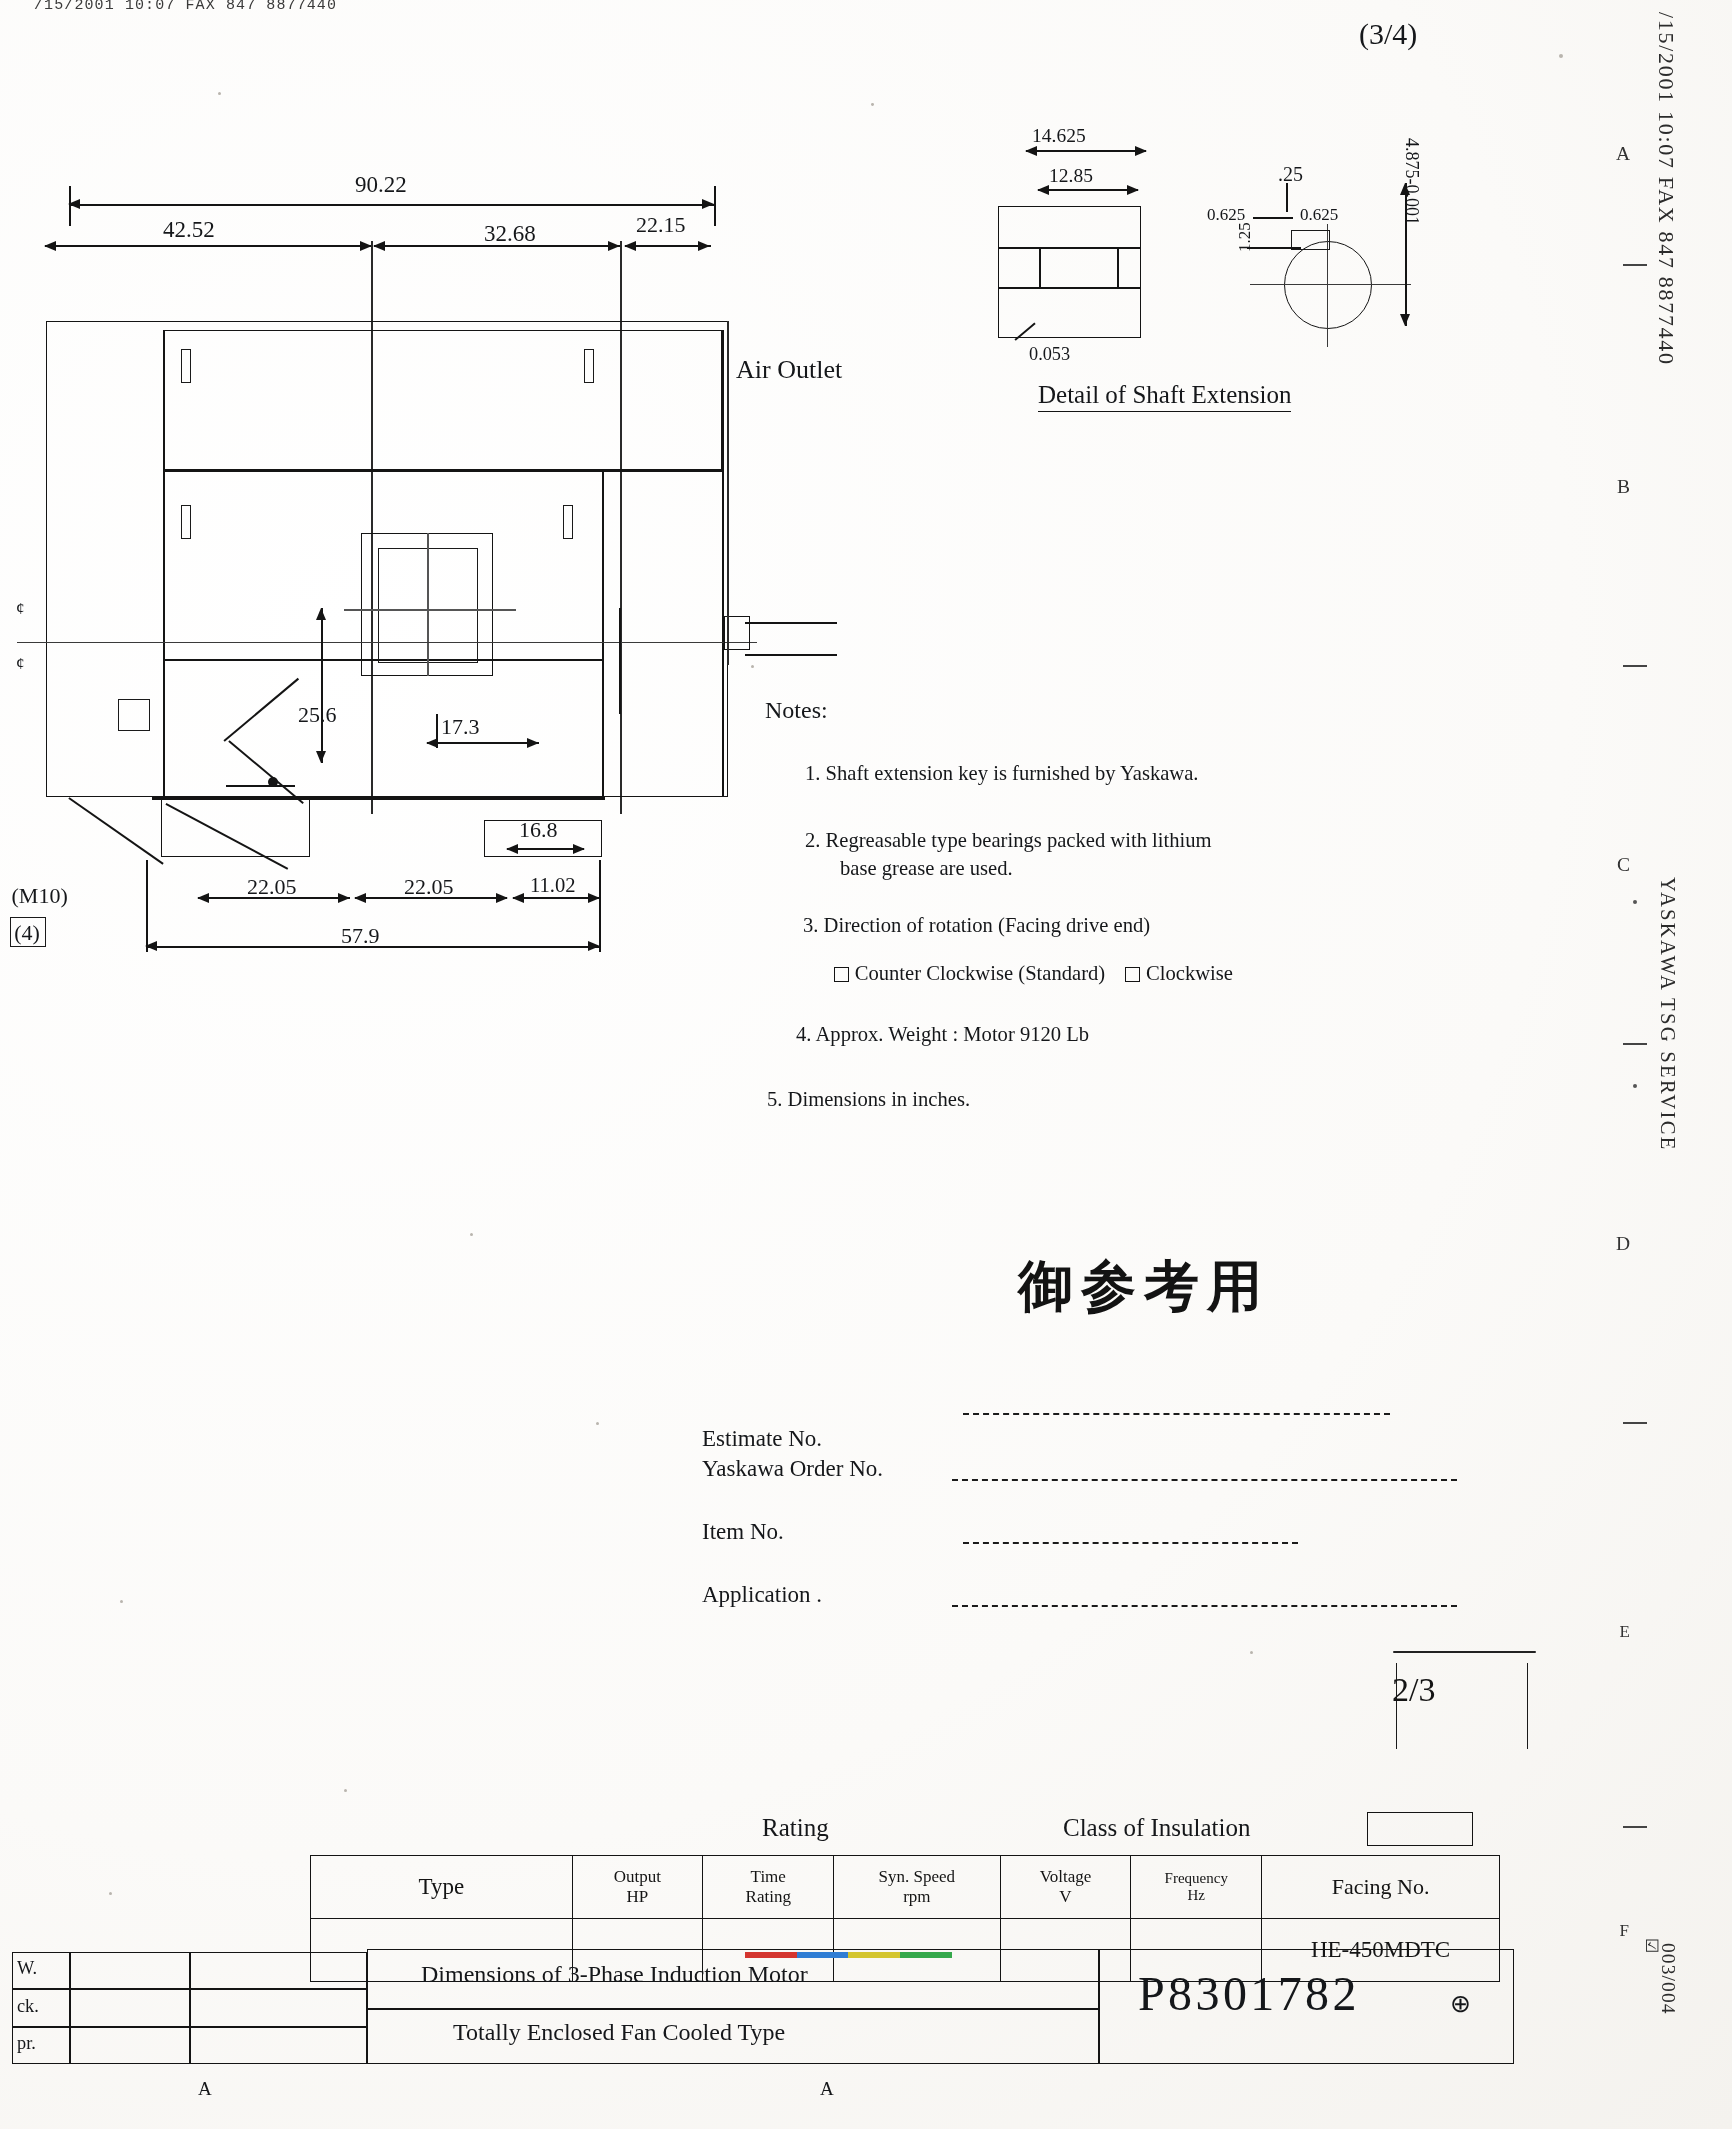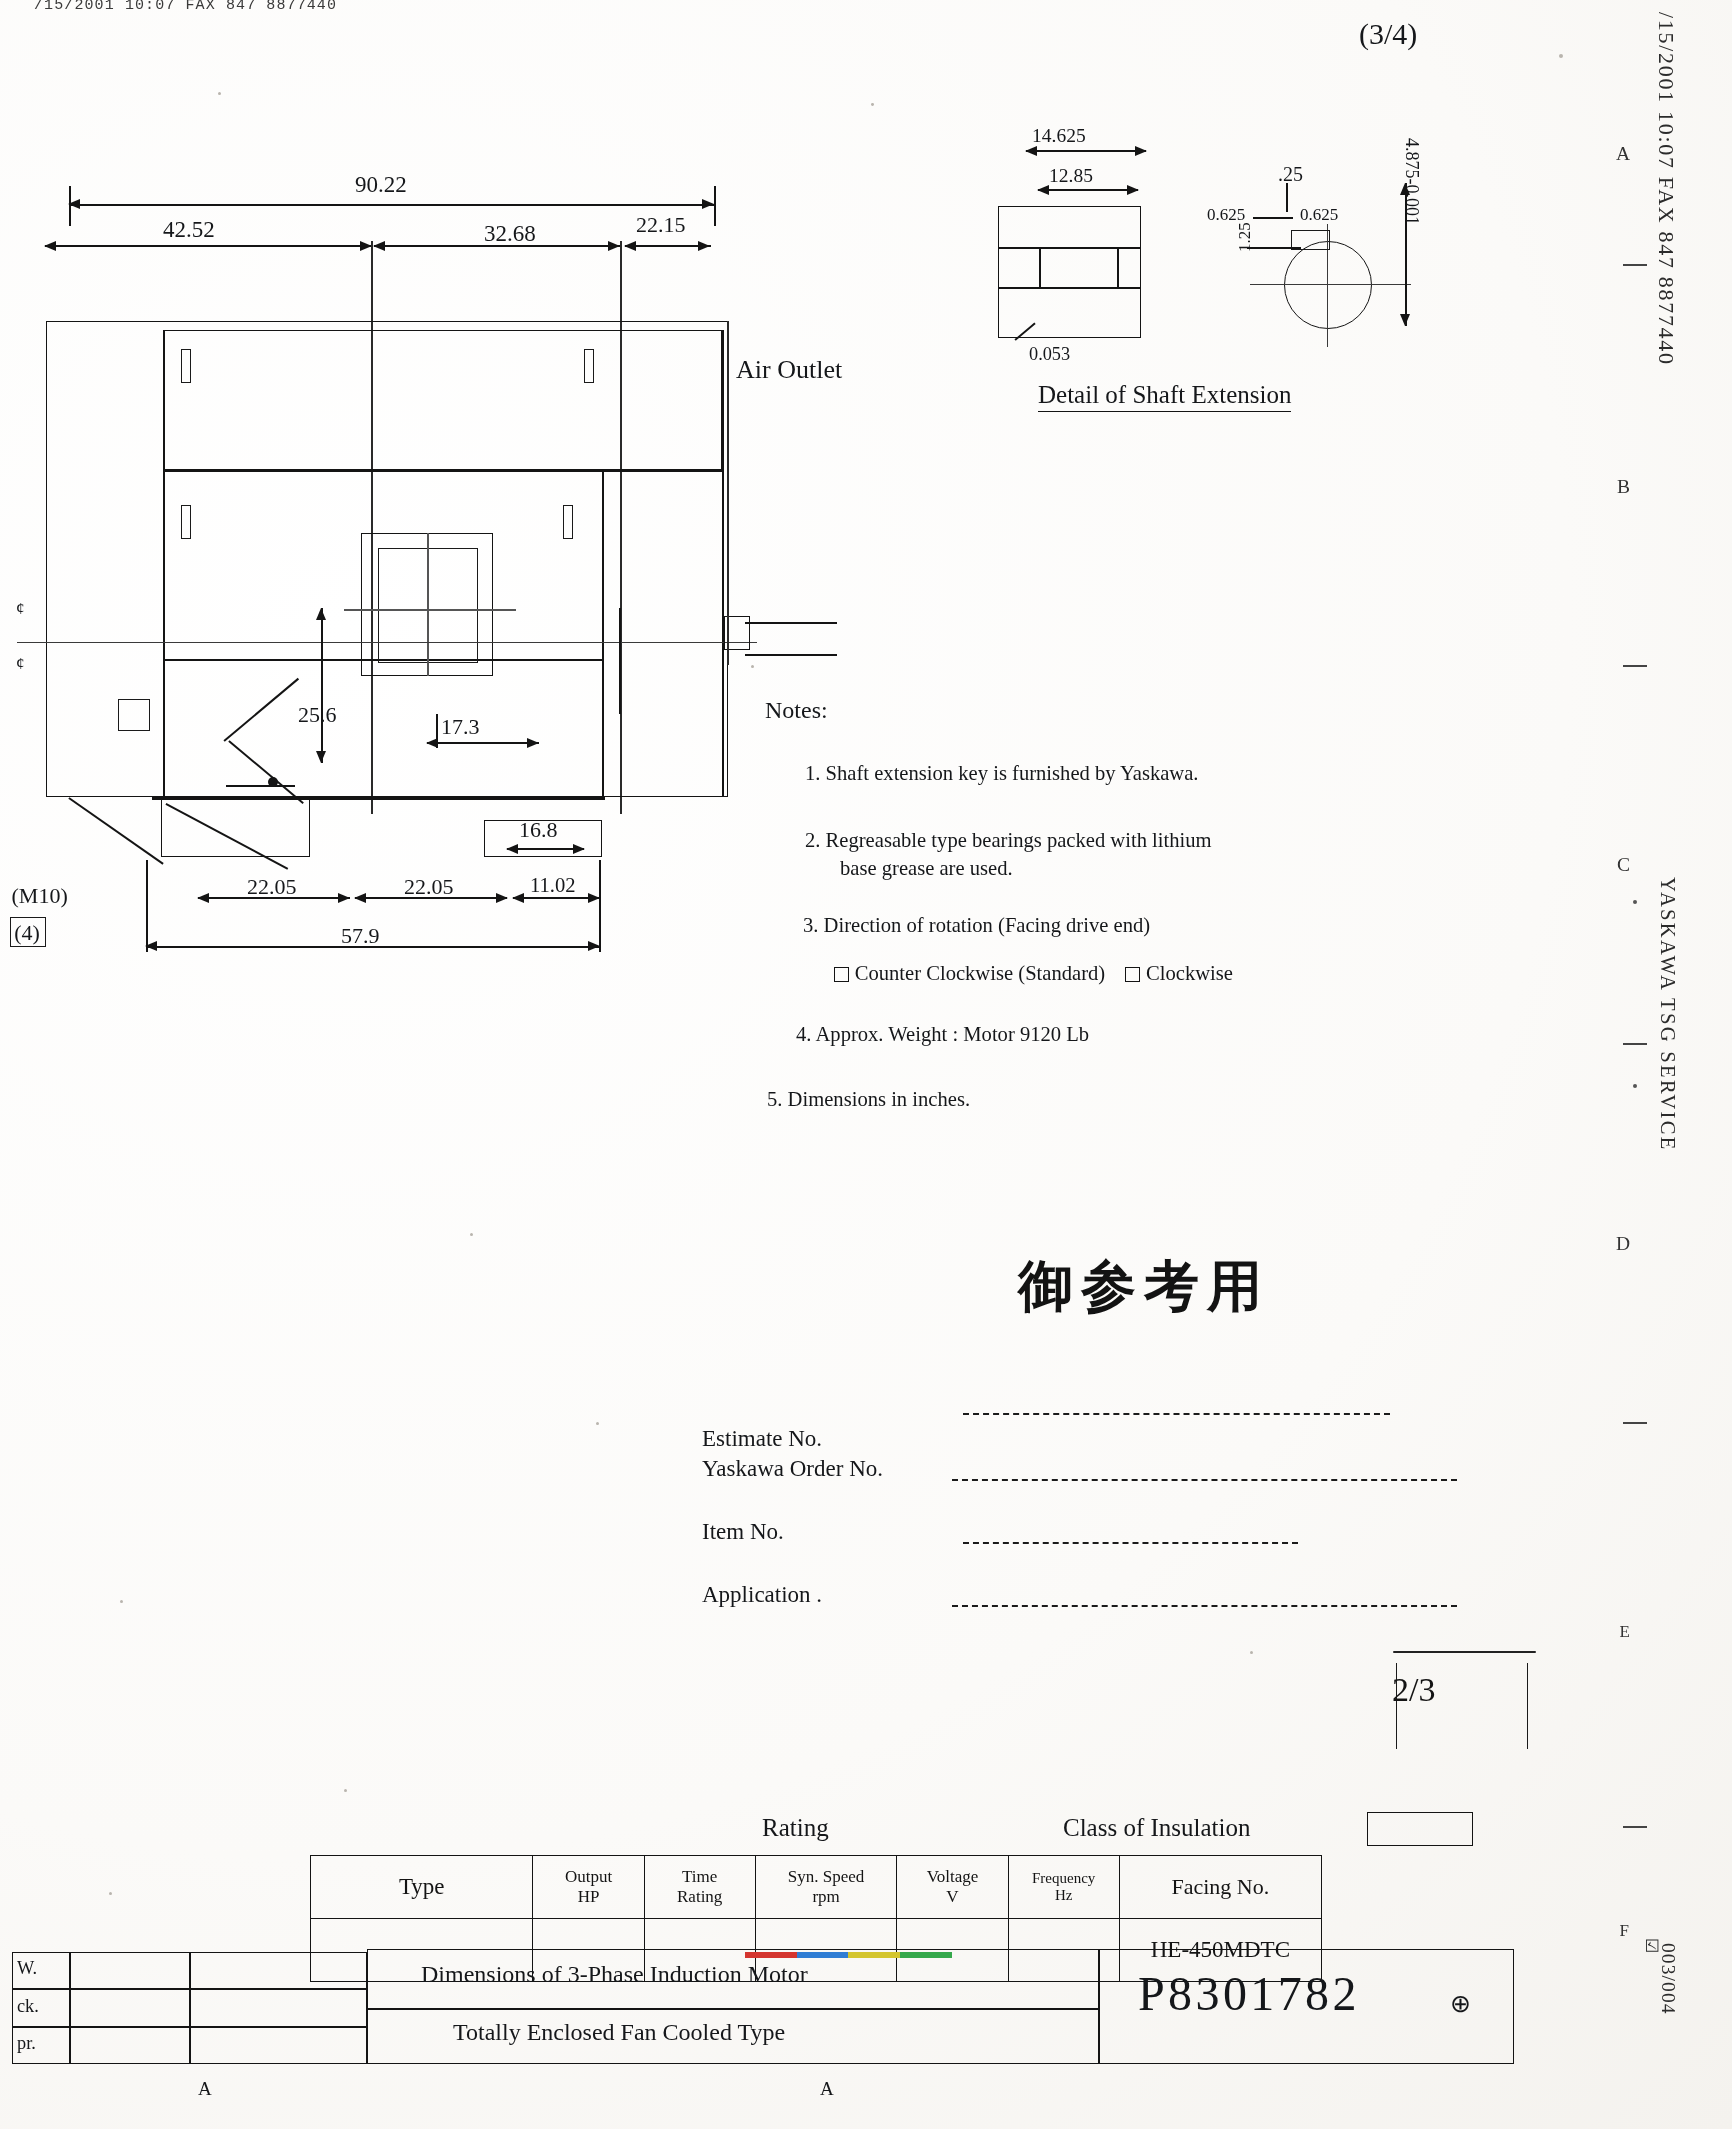--- a/index.html
+++ b/index.html
@@ -315,21 +315,21 @@
     <div class="ln" style="left:1393px;top:1651px;width:143px;height:2.3px;background:#222;border-radius:1.7px;"></div>
     <div class="boxthin" style="left:1396px;top:1663px;width:132px;height:86px;border-left:1.7px solid #1a1a1a;border-right:1.7px solid #1a1a1a;border-top:none;border-bottom:none;"></div>
     <div class="pagebadge" style="left:1392px;top:1671px;font-size:34px;">2/3</div>
   </div>
 
   <div>
     <div class="hw" style="left:762px;top:1814px;font-size:25px;">Rating</div>
     <div class="hw" style="left:1063px;top:1814px;font-size:25px;">Class of Insulation</div>
     <div class="box" style="left:1367px;top:1812px;width:106px;height:34px;"></div>
 
-    <table class="rating-tbl" style="left:310px;top:1855px;width:1012px;">
+    <table class="rating-tbl" style="left:310px;top:1855px;width:1190px;">
       <tbody>
           <tr>
         <td style="width:22%;height:60px;font-size:23px;">Type</td>
         <td style="width:11%;white-space:pre-line;">Output
 HP</td>
         <td style="width:11%;white-space:pre-line;">Time
 Rating</td>
         <td style="width:14%;white-space:pre-line;">Syn. Speed
 rpm</td>
         <td style="width:11%;white-space:pre-line;">Voltage

